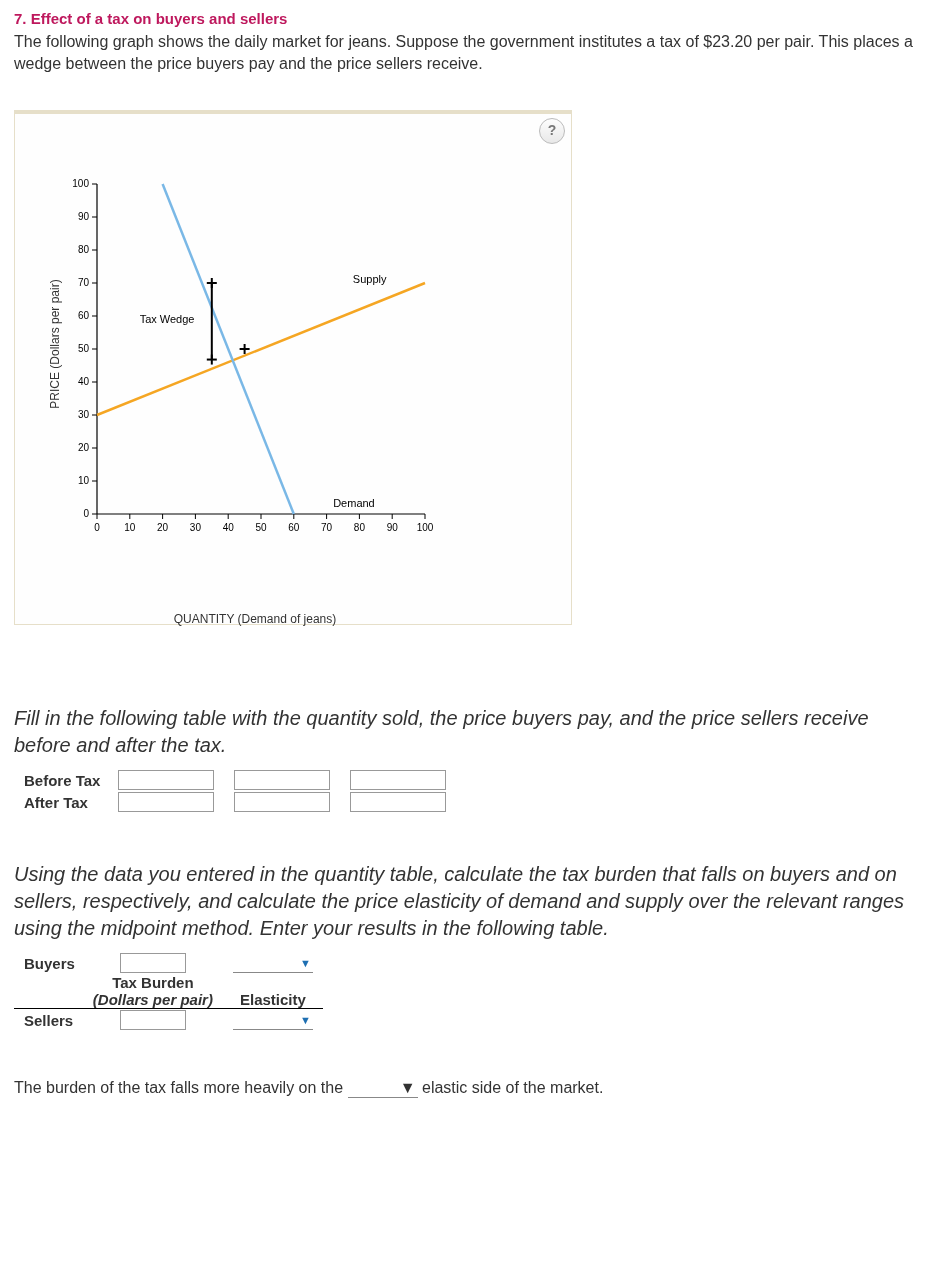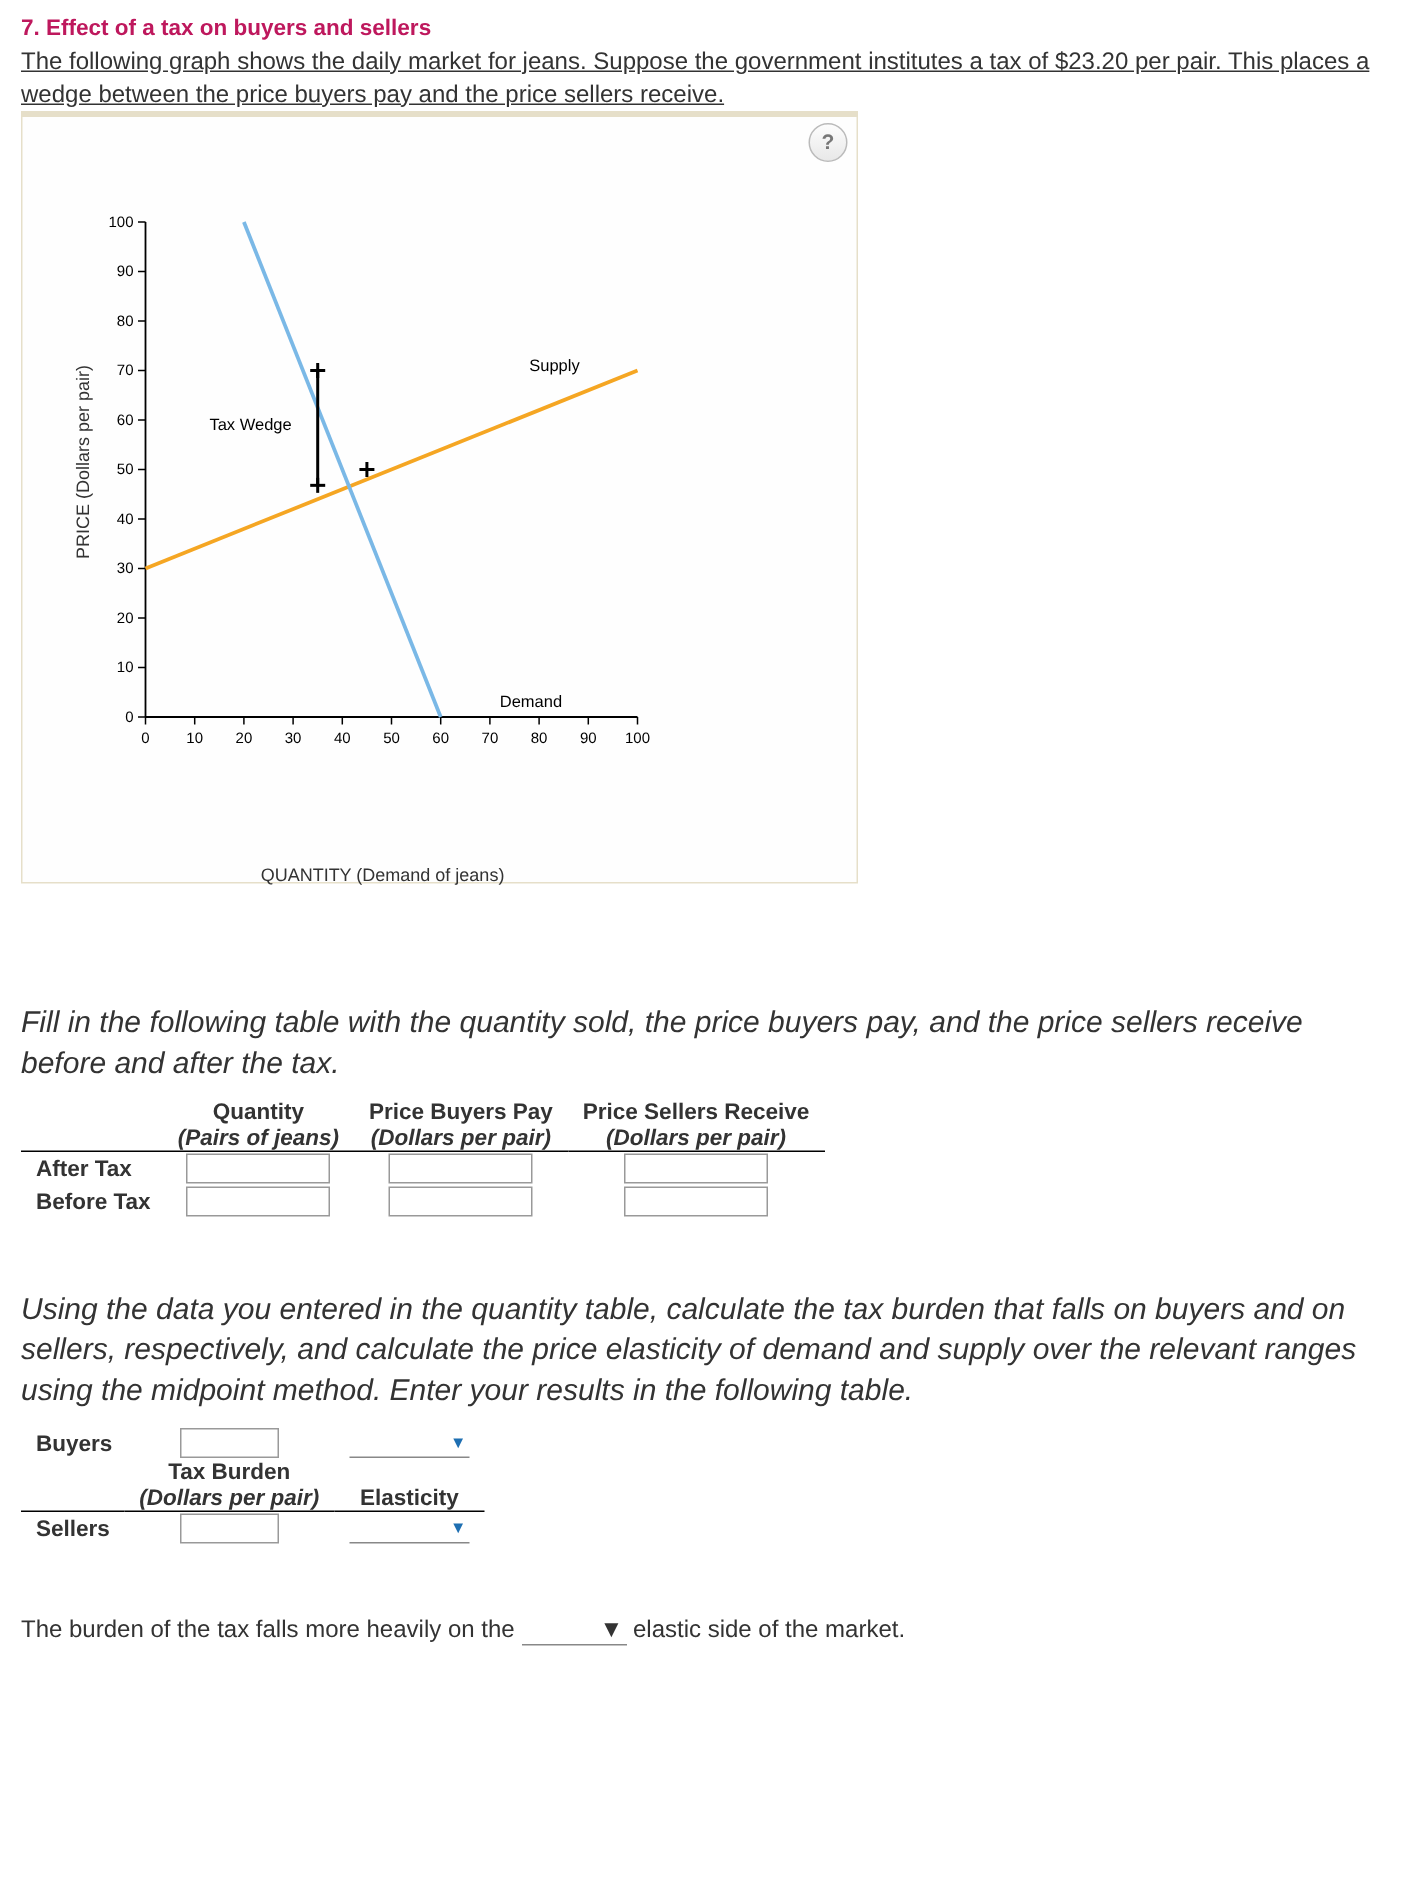--- a/index.html
+++ b/index.html
@@ -13,22 +13,21 @@
   }
   .q-title {
     color: #be185d;
     font-weight: bold;
     font-size: 15px;
     margin-bottom: 4px;
   }
   .q-intro {
     font-size: 16px;
     line-height: 1.35;
-    margin-bottom: 0;
-    text-decoration: underline;
+    margin-bottom: 36px;
   }
   .chart-panel {
     border: 1px solid #e6dfc9;
     border-top: 4px solid #e6dfc9;
     background: #fefefe;
     width: 556px;
     height: 510px;
     position: relative;
     margin-bottom: 80px;
   }
@@ -219,34 +218,28 @@
         <text x="84.64" y="148.60000000000002" font-size="11" fill="#000">Tax Wedge</text>
       </svg>
     <div class="xaxis-label">QUANTITY (Demand of jeans)</div>
   </div>
 </div>
 
 <div class="instr">Fill in the following table with the quantity sold, the price buyers pay, and the price sellers receive before and after the tax.</div>
 
 <table class="data-tbl">
   <tbody>
-      <tr>
-    <th></th>
-    <th><span>Quantity</span><span class="sub">(Pairs of jeans)</span></th>
-    <th><span>Price Buyers Pay</span><span class="sub">(Dollars per pair)</span></th>
-    <th><span>Price Sellers Receive</span><span class="sub">(Dollars per pair)</span></th>
+  <tr>
+    <td class="rowlabel">Before Tax</td>
+    <td><input class="cell" style=""></td>
+    <td><input class="cell" style=""></td>
+    <td><input class="cell" style=""></td>
   </tr>
   <tr>
     <td class="rowlabel">After Tax</td>
-    <td><input class="cell" style=""></td>
-    <td><input class="cell" style=""></td>
-    <td><input class="cell" style=""></td>
-  </tr>
-  <tr>
-    <td class="rowlabel">Before Tax</td>
     <td><input class="cell" style=""></td>
     <td><input class="cell" style=""></td>
     <td><input class="cell" style=""></td>
   </tr>
 </tbody>
   </table>
 
 <div class="instr">Using the data you entered in the quantity table, calculate the tax burden that falls on buyers and on sellers, respectively, and calculate the price elasticity of demand and supply over the relevant ranges using the midpoint method. Enter your results in the following table.</div>
 
 <table class="data-tbl">

